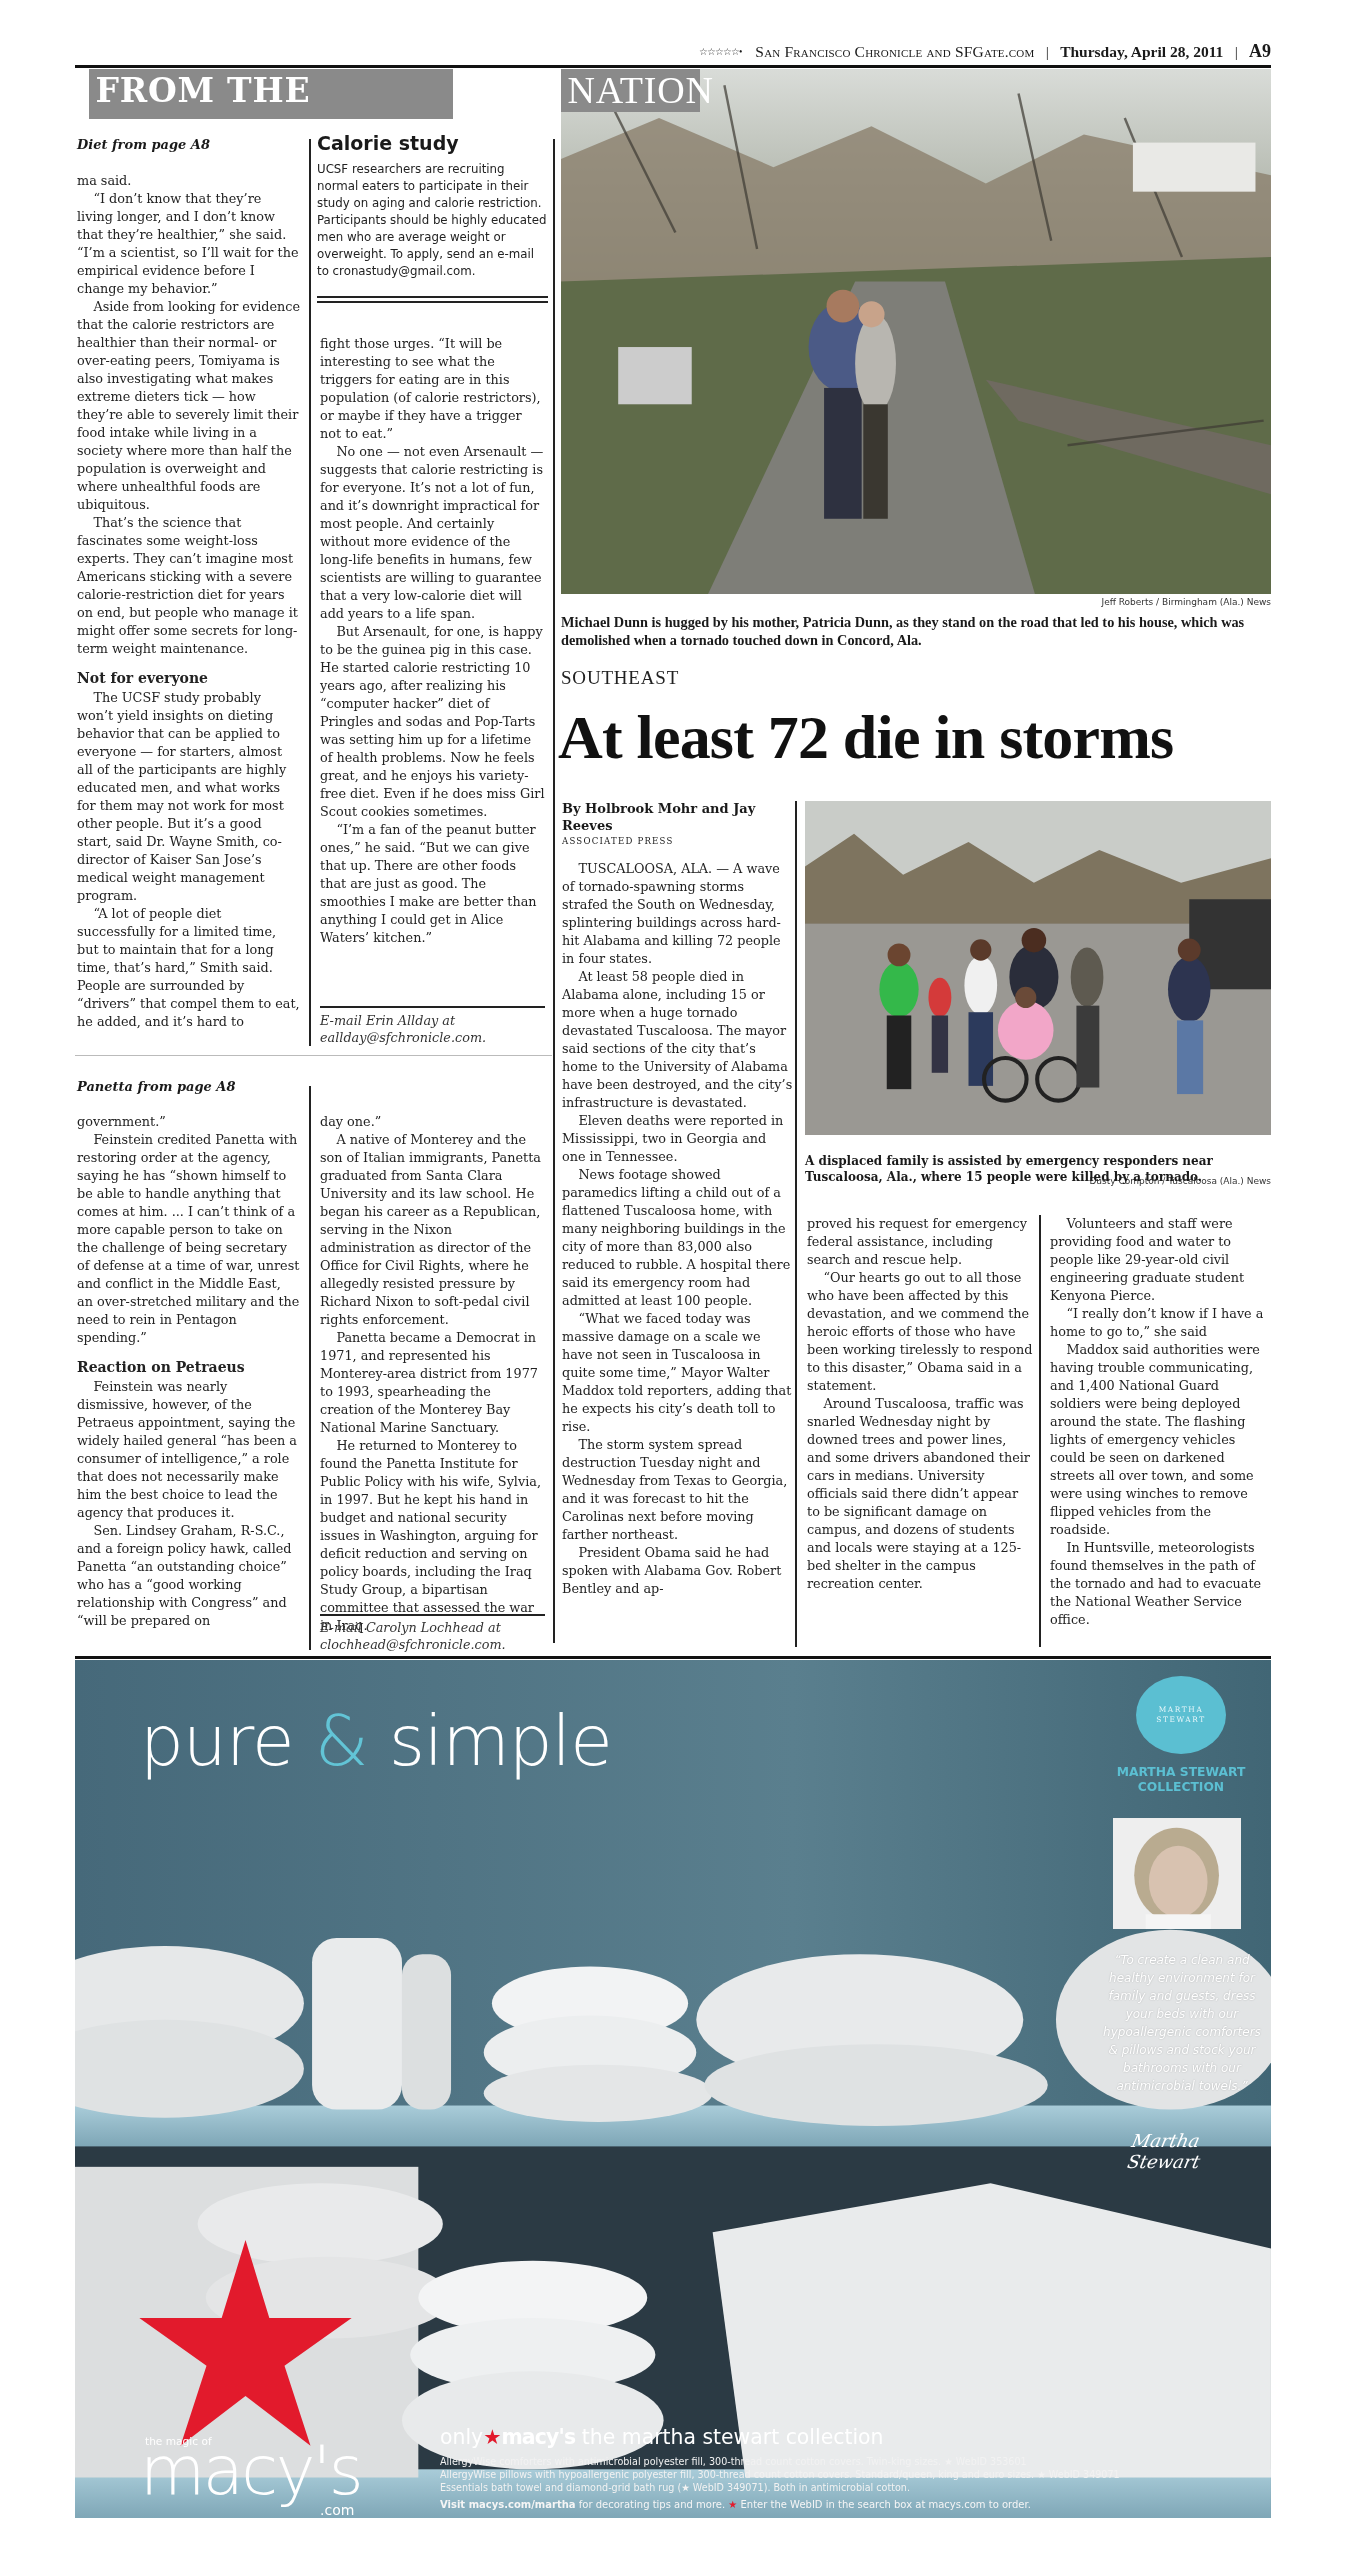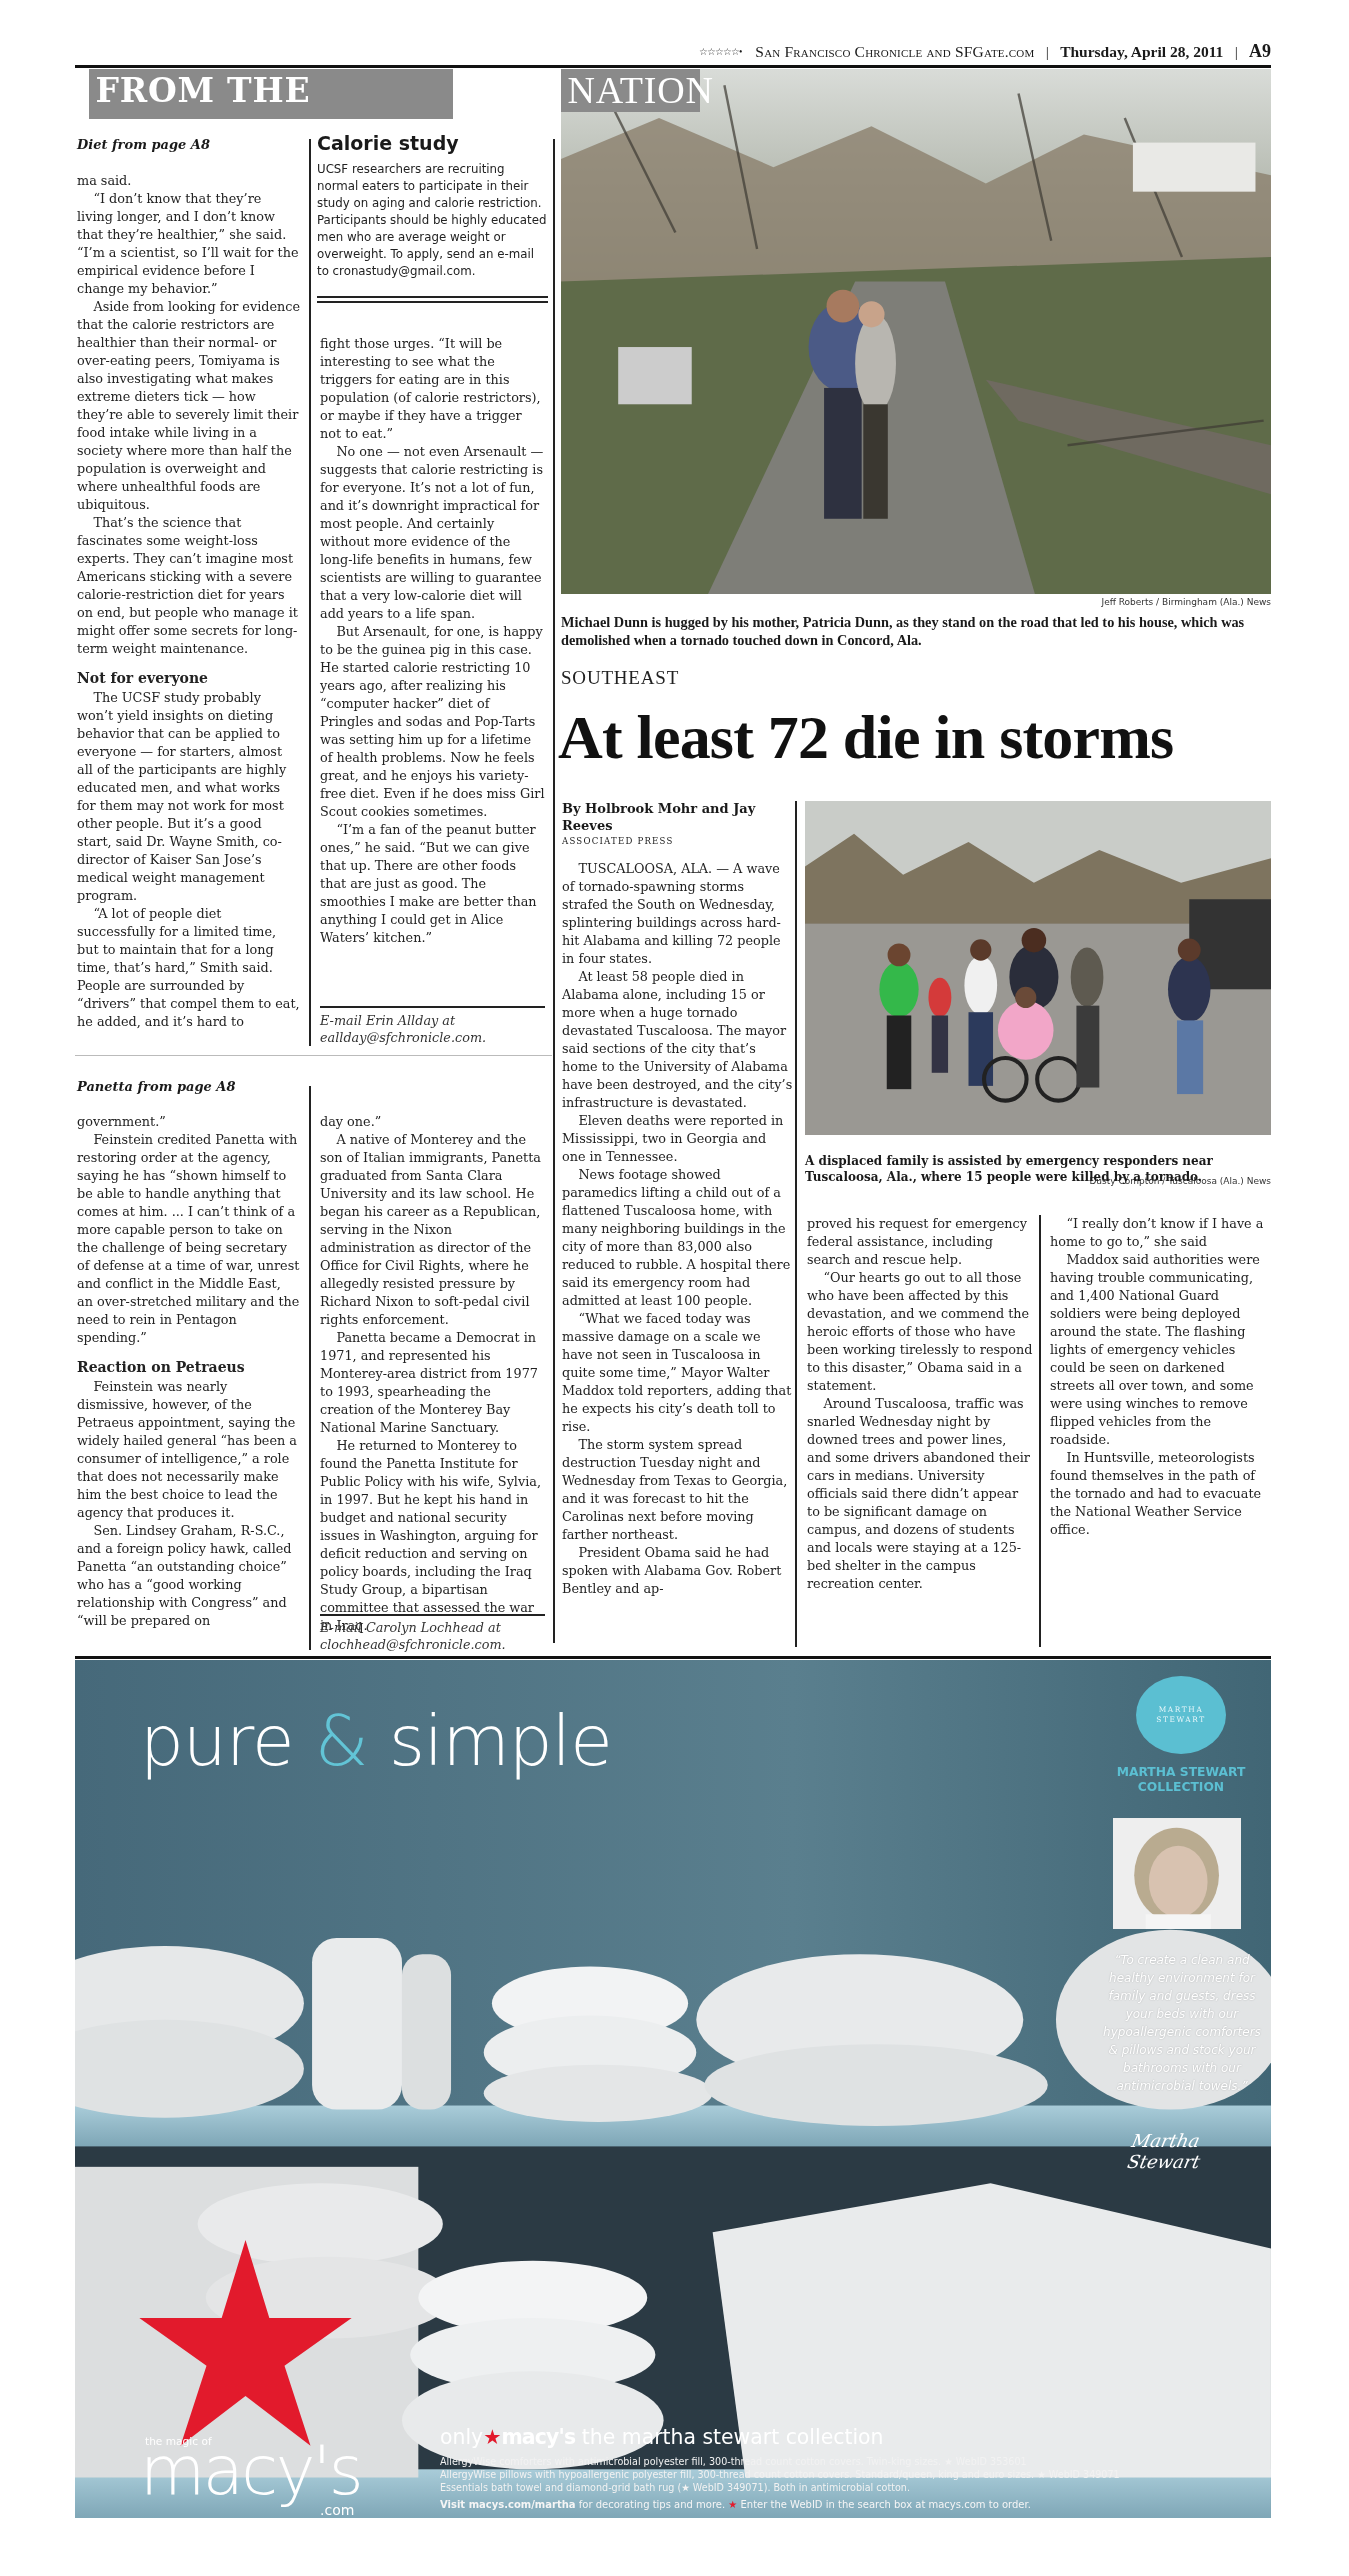--- a/index.html
+++ b/index.html
@@ -222,20 +222,21 @@
 <div class="abs credit" style="left:940px;top:1176px;width:331px;">Dusty Compton / Tuscaloosa (Ala.) News</div>
 <div class="abs cutline2" style="left:805px;top:1153px;width:466px;">A displaced family is assisted by emergency responders near Tuscaloosa, Ala., where 15 people were killed by a tornado.</div>
 
 <div class="abs col" style="left:807px;top:1215px;width:227px;">
   <p class="noind">proved his request for emergency federal assistance, including search and rescue help.</p>
   <p>“Our hearts go out to all those who have been affected by this devastation, and we commend the heroic efforts of those who have been working tirelessly to respond to this disaster,” Obama said in a statement.</p>
   <p>Around Tuscaloosa, traffic was snarled Wednesday night by downed trees and power lines, and some drivers abandoned their cars in medians. University officials said there didn’t appear to be significant damage on campus, and dozens of students and locals were staying at a 125-bed shelter in the campus recreation center.</p>
 </div>
 <div class="abs vrule" style="left:1039px;top:1215px;height:432px;"></div>
 <div class="abs col" style="left:1050px;top:1215px;width:222px;">
+  <p>Volunteers and staff were providing food and water to people like 29-year-old civil engineering graduate student Kenyona Pierce.</p>
   <p>“I really don’t know if I have a home to go to,” she said</p>
   <p>Maddox said authorities were having trouble communicating, and 1,400 National Guard soldiers were being deployed around the state. The flashing lights of emergency vehicles could be seen on darkened streets all over town, and some were using winches to remove flipped vehicles from the roadside.</p>
   <p>In Huntsville, meteorologists found themselves in the path of the tornado and had to evacuate the National Weather Service office.</p>
 </div>
 
 <div class="abs" style="left:75px;top:1656px;width:1196px;height:2.5px;background:#111;"></div>
 
 <div class="abs ad">
   <svg class="ad-bg" viewBox="0 0 1463 1050" preserveAspectRatio="none">
     <defs>

